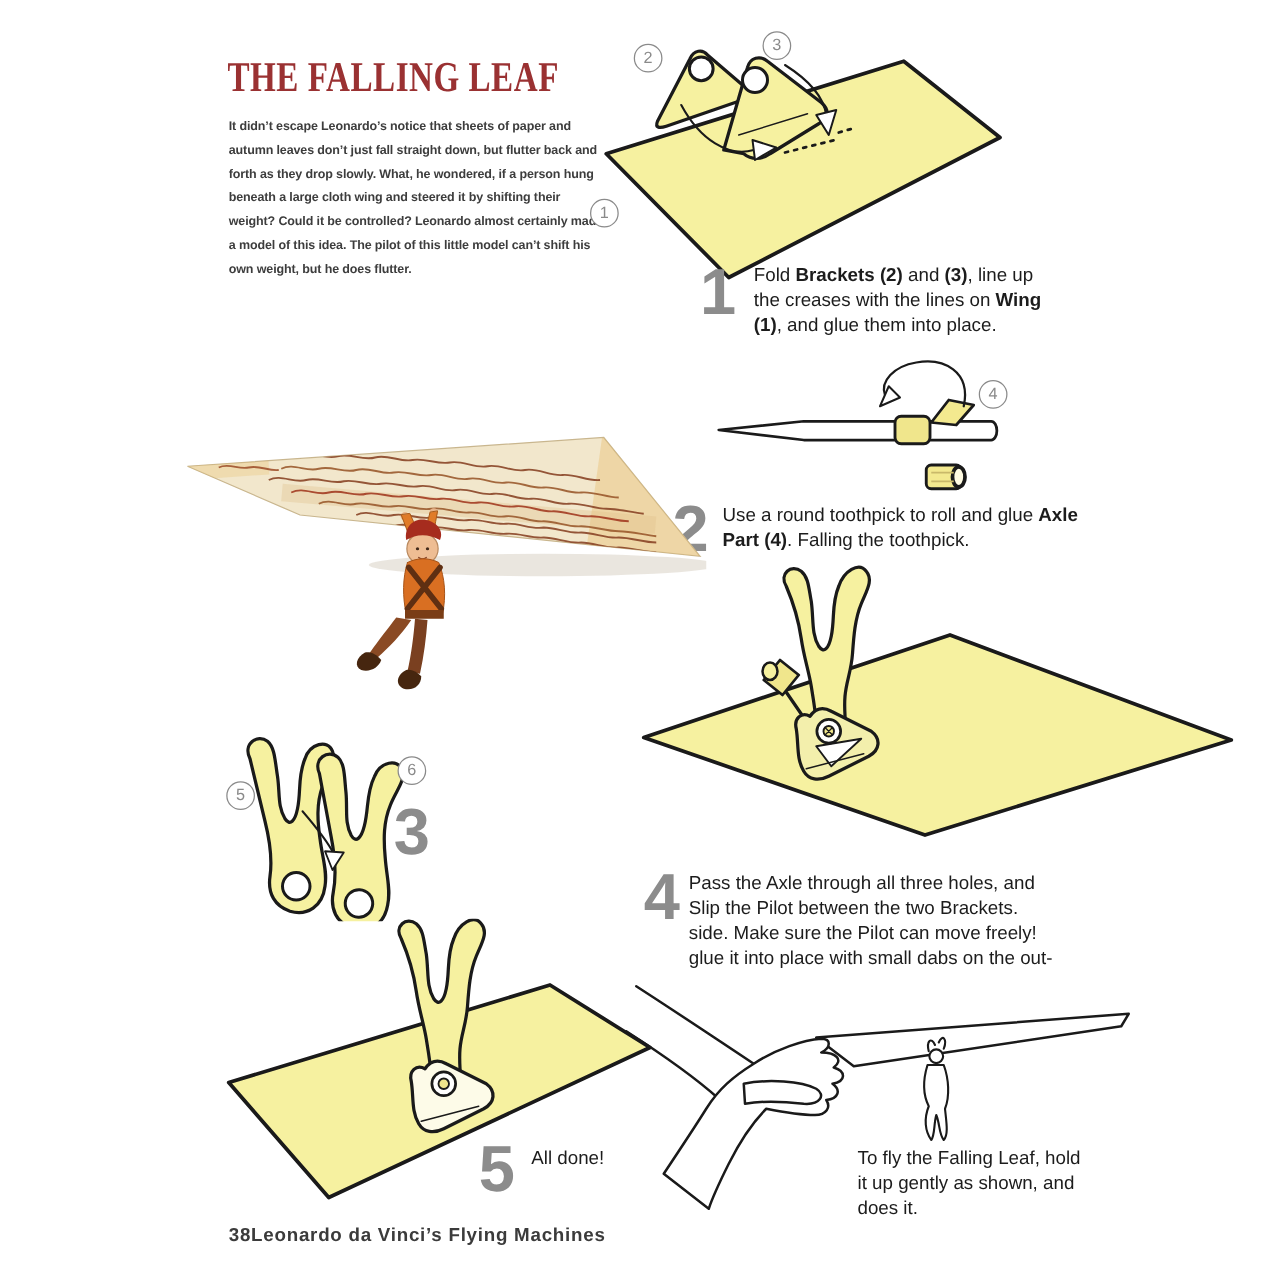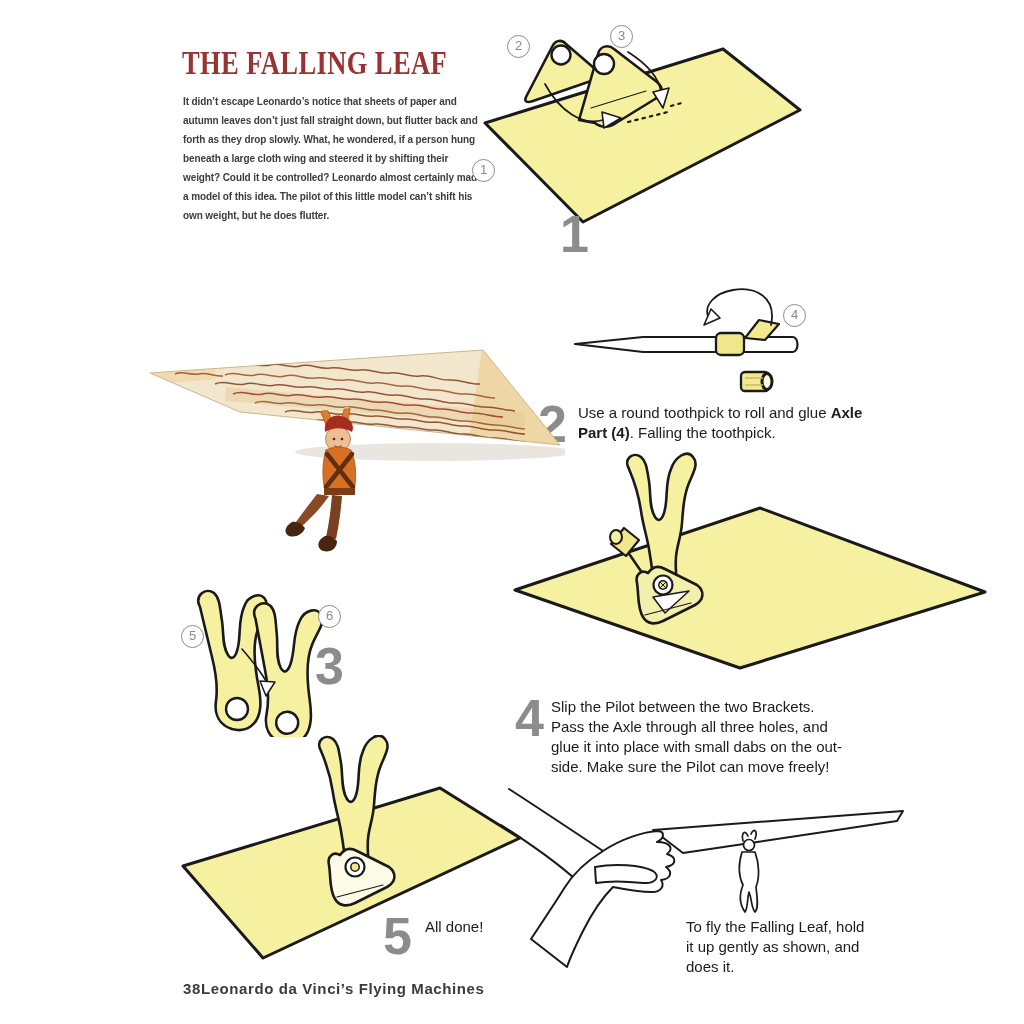--- a/index.html
+++ b/index.html
@@ -40,20 +40,21 @@
     <path d="M163,102 L203,92" fill="none" class="ink" stroke-width="2.2" stroke-dasharray="2.5 5"></path>
     <path d="M163,32 C182,44 194,58 196,72" fill="none" class="ink" stroke-width="1.7"></path>
     <polygon points="188,72 204,68 198,88" fill="#fff" class="ink" stroke-width="1.6"></polygon>
     <path d="M206,86 L220,82" fill="none" class="ink" stroke-width="2.2" stroke-dasharray="2.5 5"></path>
   </svg>
   <div class="abs circ" style="left:472px;top:159px;">1</div>
   <div class="abs circ" style="left:507px;top:35px;">2</div>
   <div class="abs circ" style="left:610px;top:25px;">3</div>
 
   <div class="abs step-num" style="left:560px;top:208px;">1</div>
+  <div class="abs step-text" style="left:603px;top:211px;width:238px;"><span>Fold </span><span class="bd">Brackets (2)</span><span> and </span><span class="bd">(3)</span><span>, line up the creases with the lines on </span><span class="bd">Wing (1)</span><span>, and glue them into place.</span></div>
 
   <svg class="abs" style="left:565px;top:283px;" width="310" height="117" viewBox="0 0 310 117">
     <path d="M10,61 L78,54 H228 A4.5,7.5 0 0 1 228,69 H78 Z" fill="#fff" class="ink" stroke-width="2.2"></path>
     <rect x="151" y="50" width="28" height="22" rx="5" fill="#f0e68c" class="ink" stroke-width="2.3"></rect>
     <polygon points="180,55 194,37 214,41 200,57" fill="#f3e98f" class="ink" stroke-width="2.2"></polygon>
     <path d="M206,42 C212,14 190,3 168,7 C150,10 139,22 143,33" fill="none" class="ink" stroke-width="1.8"></path>
     <polygon points="139,42 146,26 155,35" fill="#fff" class="ink" stroke-width="1.6"></polygon>
     <rect x="176" y="89" width="28" height="19" rx="4" fill="#f3e98f" class="ink" stroke-width="2.3"></rect>
     <ellipse cx="202" cy="98.5" rx="5" ry="8" fill="#fffbe2" class="ink" stroke-width="3"></ellipse>
     <path d="M180,95 h18 M180,102 h18" fill="none" stroke="#c9b96a" stroke-width="1.4"></path>
@@ -134,24 +135,24 @@
     <path d="M72,64 C84,78 92,88 97,98" fill="none" class="ink" stroke-width="1.6"></path>
     <polygon points="90,96 105,97 96,111" fill="#fff" class="ink" stroke-width="1.5"></polygon>
   </svg>
   <div class="abs circ" style="left:181px;top:625px;">5</div>
   <div class="abs circ" style="left:318px;top:605px;">6</div>
 
   <div class="abs step-num" style="left:315px;top:640px;">3</div>
 
   <div class="abs step-num" style="left:515px;top:692px;">4</div>
   <div class="abs step-text" style="left:551px;top:697px;width:340px;">
+    <div>Pass the Axle through all three holes, and</div>
     <div>Slip the Pilot between the two Brackets.</div>
-    <div>Pass the Axle through all three holes, and</div>
+    <div>side. Make sure the Pilot can move freely!</div>
     <div>glue it into place with small dabs on the out-</div>
-    <div>side. Make sure the Pilot can move freely!</div>
   </div>
 
   <svg class="abs" style="left:175px;top:735px;" width="352" height="232" viewBox="0 0 352 232">
     <polygon points="8,131 265,53 345,103 88,223" fill="#f6f1a0" class="ink" stroke-width="3"></polygon>
     <g transform="translate(22,-8)">
       <path d="M124,24 C118,14 128,6 136,12 C142,17 142,26 144,36 C146,50 144,62 150,72 C154,78 158,74 160,64 C163,50 160,38 166,24 C170,12 182,4 188,12 C194,19 188,28 184,38 C179,50 178,64 177,78 C176,92 172,100 171,112 C170,124 172,132 171,140 L149,142 C148,128 146,116 144,104 C142,92 138,80 136,66 C134,52 130,38 124,24 Z" fill="#f6f1a0" class="ink" stroke-width="2.6"></path>
       <path d="M143,128 C136,124 130,130 132,138 C134,150 132,162 138,172 C142,179 150,180 158,176 L190,160 C199,155 200,146 192,140 L160,124 C153,120 147,122 143,128 Z" fill="#fdfbe8" class="ink" stroke-width="2.6"></path>
       <circle cx="158" cy="140" r="9.5" fill="#fff" class="ink" stroke-width="2.2"></circle>
       <circle cx="158" cy="140" r="4.2" fill="#f0e68c" class="ink" stroke-width="1.5"></circle>
       <path d="M140,170 L186,158" fill="none" class="ink" stroke-width="1.2"></path>

